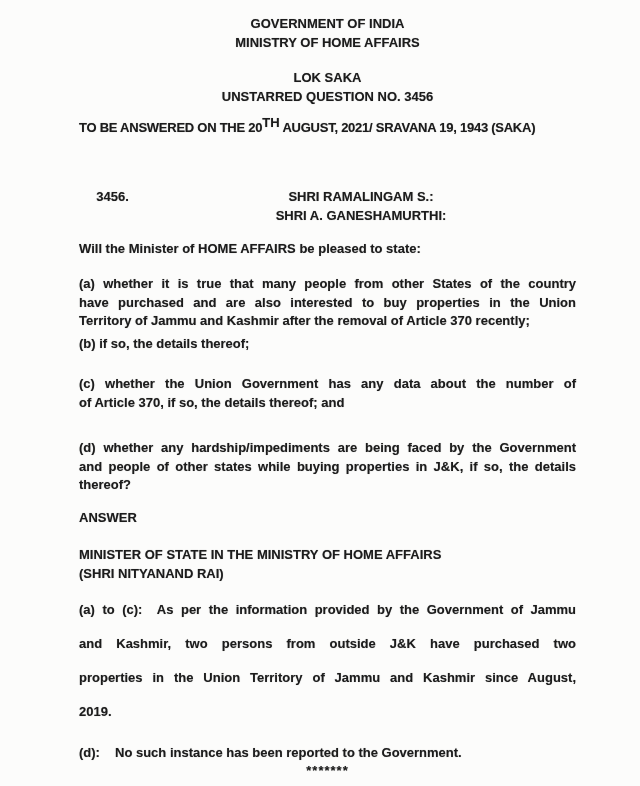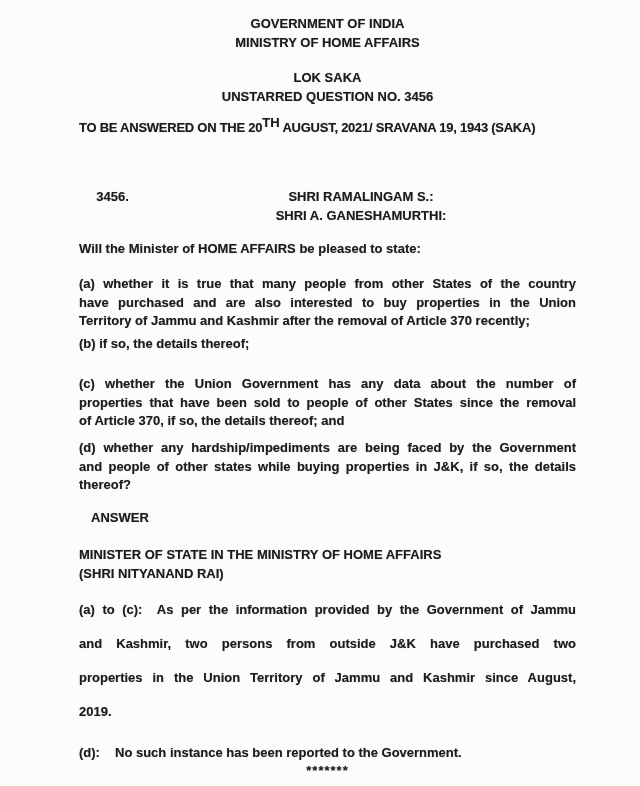--- a/index.html
+++ b/index.html
@@ -76,31 +76,30 @@
   <div class="block para" style="top:275px;">
     <div class="jl">(a) whether it is true that many people from other States of the country</div>
     <div class="jl">have purchased and are also interested to buy properties in the Union</div>
     <div>Territory of Jammu and Kashmir after the removal of Article 370 recently;</div>
   </div>
 
   <div class="block" style="top:335px;">(b) if so, the details thereof;</div>
 
   <div class="block para" style="top:375px;">
     <div class="jl">(c) whether the Union Government has any data about the number of</div>
-    <div class="jl">properties that have been sold to people of other States since the removal</div>
     <div>of Article 370, if so, the details thereof; and</div>
   </div>
 
   <div class="block para" style="top:439px;">
     <div class="jl">(d) whether any hardship/impediments are being faced by the Government</div>
     <div class="jl">and people of other states while buying properties in J&amp;K, if so, the details</div>
     <div>thereof?</div>
   </div>
 
-  <div class="block" style="top:509px;margin-left:12px;">ANSWER</div>
+  <div class="block" style="top:509px;">ANSWER</div>
 
   <div class="block" style="top:546px;">
     <div>MINISTER OF STATE IN THE MINISTRY OF HOME AFFAIRS</div>
     <div>(SHRI NITYANAND RAI)</div>
   </div>
 
   <div class="block answer-main" style="top:593px;">
     <div class="jl">(a) to (c):&nbsp; As per the information provided by the Government of Jammu</div>
     <div class="jl">and Kashmir, two persons from outside J&amp;K have purchased two</div>
     <div class="jl">properties in the Union Territory of Jammu and Kashmir since August,</div>

